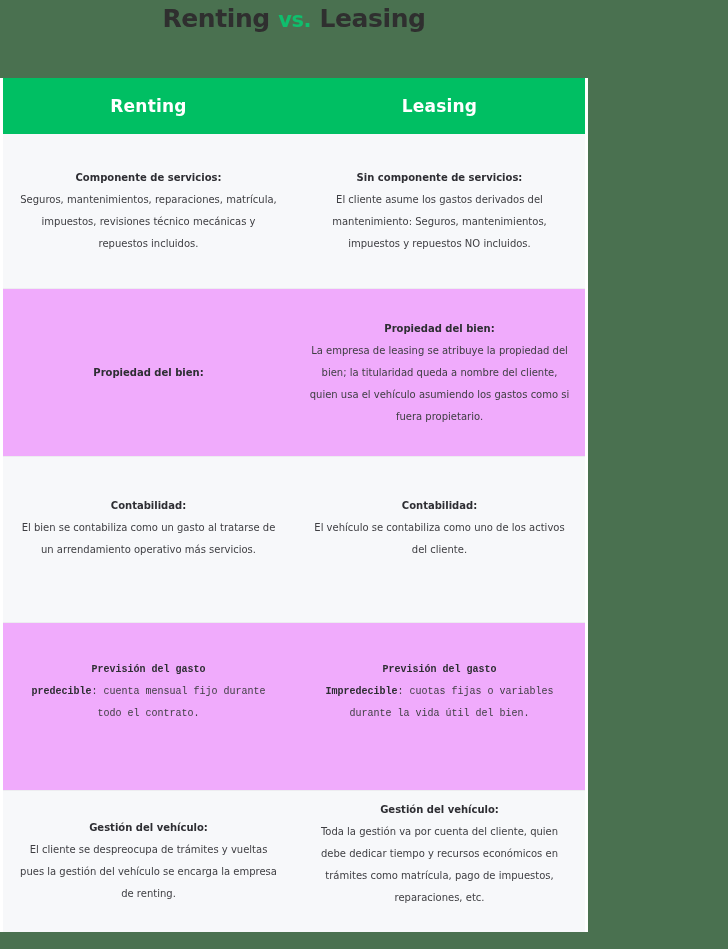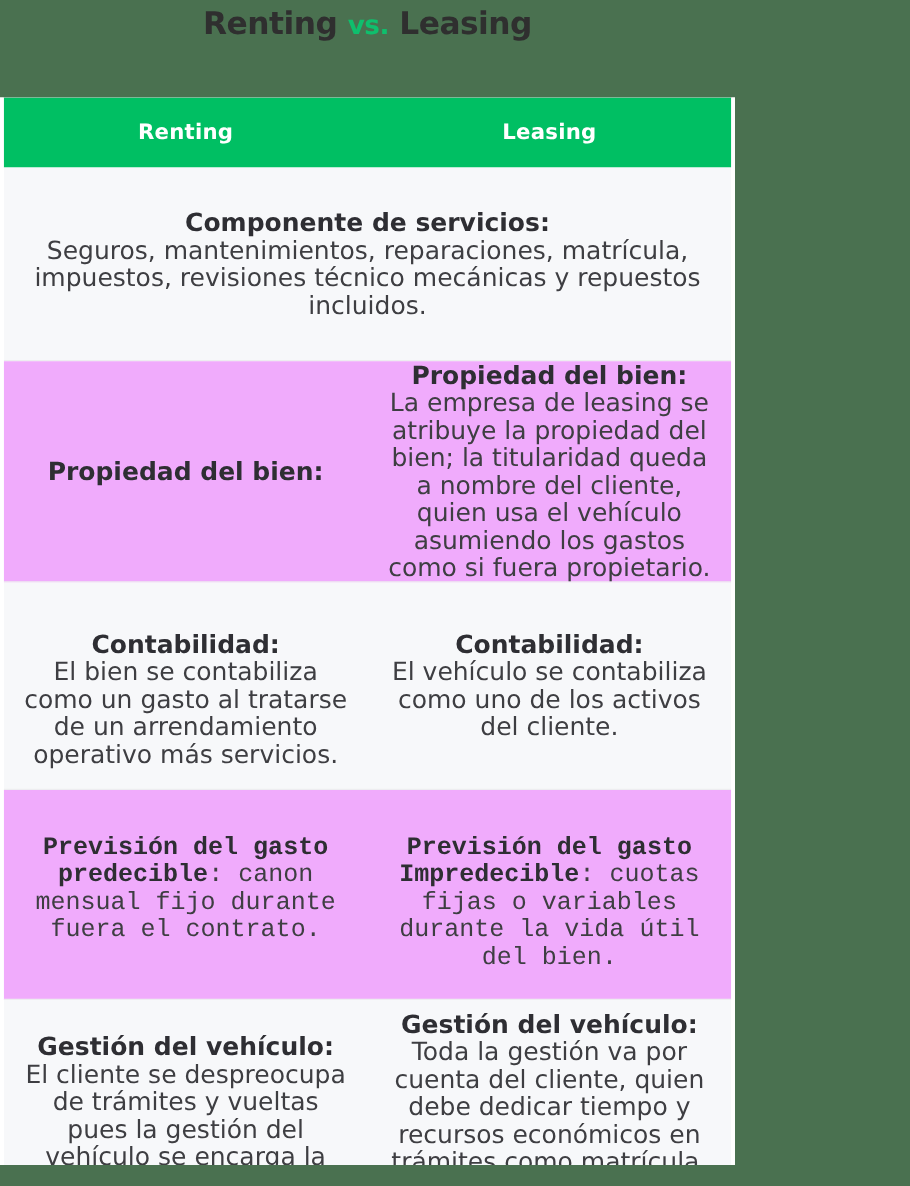--- a/index.html
+++ b/index.html
@@ -105,21 +105,21 @@
     box-sizing: border-box;
     padding: 0 14px;
     display: flex;
     align-items: center;
     justify-content: center;
     text-align: center;
   }
   .cell .cell-inner {
     width: 100%;
     color: #3e3e42;
-    font-size: 20px;
+    font-size: 10px;
     line-height: 22px;
   }
   .cell .lead {
     font-weight: 700;
     color: #2e2e33;
   }
 
   
   .row.r1 .cell { align-items: center; }
   .row.r2 .cell-left  { align-items: center; }
@@ -157,20 +157,26 @@
 
     <div class="rows">
 
       <div class="row r1 shade">
         <div class="cell cell-left">
           <div class="cell-inner">
             <span class="lead">Componente de servicios:</span><br>
             <span>Seguros, mantenimientos, reparaciones, matrícula, impuestos, revisiones técnico mecánicas y repuestos incluidos.</span>
           </div>
         </div>
+        <div class="cell cell-right">
+          <div class="cell-inner">
+            <span class="lead">Sin componente de servicios:</span><br>
+            <span>El cliente asume los gastos derivados del mantenimiento: Seguros, mantenimientos, impuestos y repuestos NO incluidos.</span>
+          </div>
+        </div>
       </div>
 
       <div class="row r2 plain">
         <div class="cell cell-left">
           <div class="cell-inner">
             <span class="lead">Propiedad del bien:</span><br>
           </div>
         </div>
         <div class="cell cell-right">
           <div class="cell-inner">
@@ -192,21 +198,21 @@
             <span class="lead">Contabilidad:</span><br>
             <span>El vehículo se contabiliza como uno de los activos del cliente.</span>
           </div>
         </div>
       </div>
 
       <div class="row r4 plain">
         <div class="cell cell-left">
           <div class="cell-inner">
             <span class="lead">Previsión del gasto</span><br>
-            <span class="lead">predecible</span><span>: canon mensual fijo durante fuera el contrato.</span>
+            <span class="lead">predecible</span><span>: cuenta mensual fijo durante todo el contrato.</span>
           </div>
         </div>
         <div class="cell cell-right">
           <div class="cell-inner">
             <span class="lead">Previsión del gasto</span><br>
             <span class="lead">Impredecible</span><span>: cuotas fijas o variables durante la vida útil del bien.</span>
           </div>
         </div>
       </div>
 

